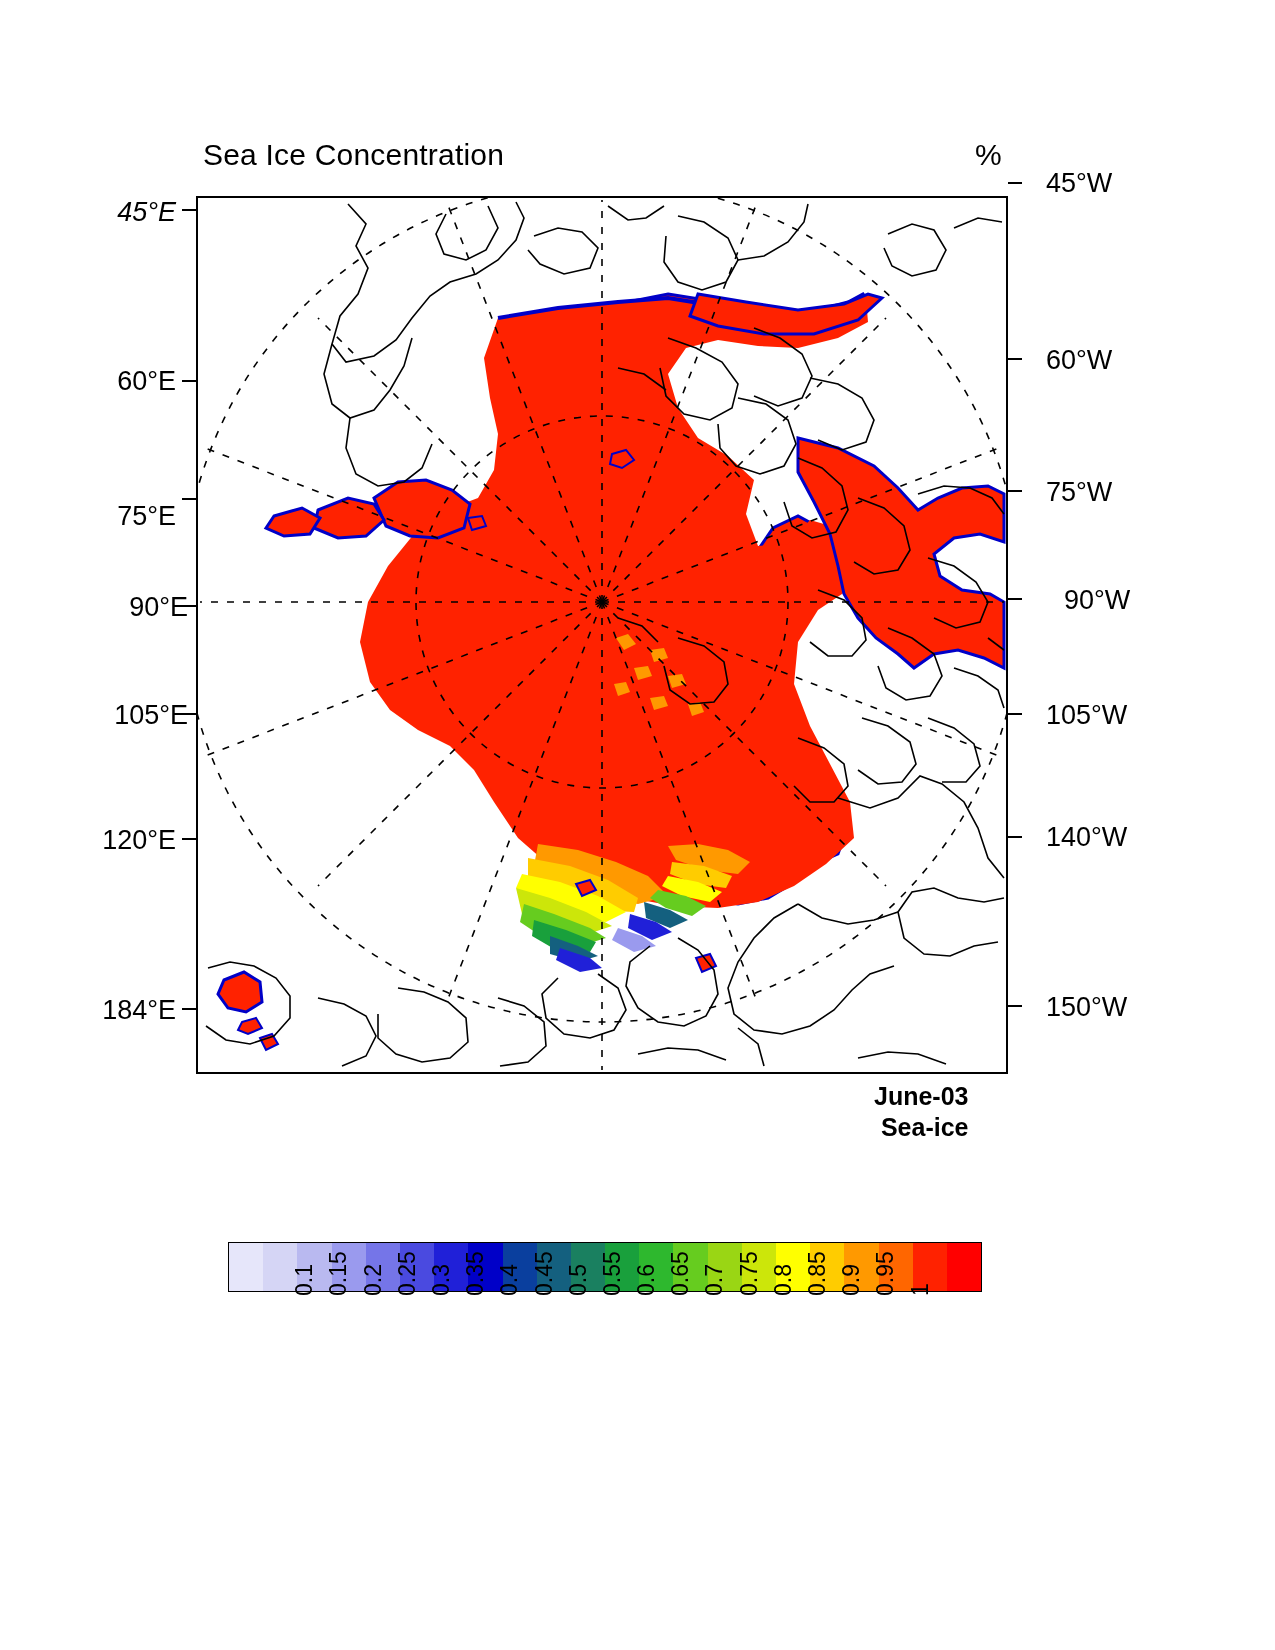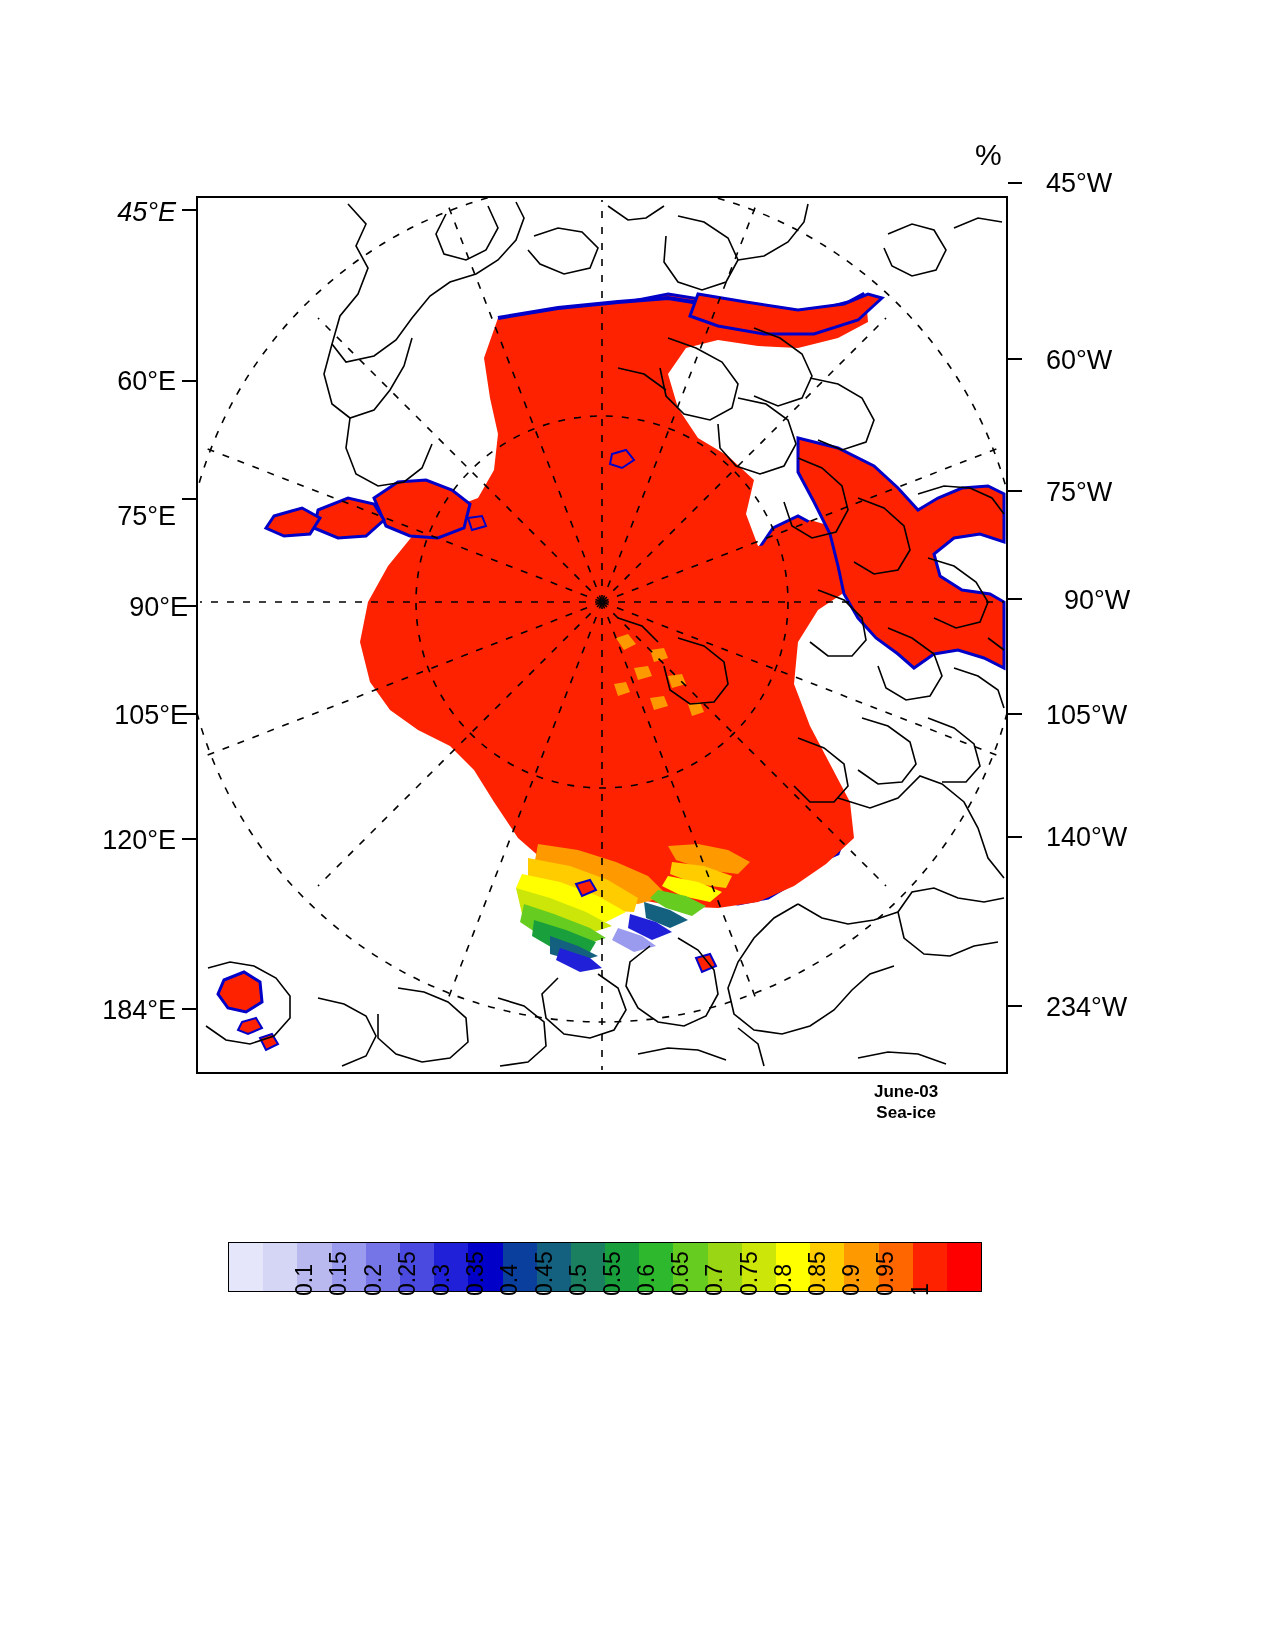--- a/index.html
+++ b/index.html
@@ -66,24 +66,24 @@
     position: absolute;
     background: #000000;
     height: 2px;
     width: 14px;
   }
 
   #date-stamp {
     position: absolute;
     left: 874px;
     top: 1081px;
-    font-size: 17px;
+    font-size: 25px;
     font-weight: bold;
     line-height: 1.25;
-    text-align: center;
+    text-align: right;
     white-space: nowrap;
   }
 
   
   #cbar-title {
     position: absolute;
     left: 0;
     top: 1170px;
     width: 1275px;
     text-align: center;
@@ -117,37 +117,38 @@
     transform: rotate(-90deg);
     transform-origin: left top;
     white-space: nowrap;
   }
 </style>
 </head>
 <body>
 
 <div id="figure">
 
+  <div id="plot-title">Sea Ice Concentration</div>
   <div id="unit-label">%</div>
 
   <div class="axis-label left" style="left:56px; top:197px; width:120px;font-style:italic;">45°E</div>
   <div class="axis-label left" style="left:56px; top:366px; width:120px;">60°E</div>
   <div class="axis-label left" style="left:56px; top:485px; width:120px;margin-top:16px;">75°E</div>
   <div class="axis-label left" style="left:68px; top:592px; width:120px;">90°E</div>
   <div class="axis-label left" style="left:48px; top:700px; width:140px;">105°E</div>
   <div class="axis-label left" style="left:36px; top:825px; width:140px;">120°E</div>
   <div class="axis-label left" style="left:36px; top:995px; width:140px;">184°E</div>
 
   <div class="axis-label right" style="left:1046px; top:168px;">45°W</div>
   <div class="axis-label right" style="left:1046px; top:345px;">60°W</div>
   <div class="axis-label right" style="left:1046px; top:477px;">75°W</div>
   <div class="axis-label right" style="left:1064px; top:585px;">90°W</div>
   <div class="axis-label right" style="left:1046px; top:700px;">105°W</div>
   <div class="axis-label right" style="left:1046px; top:822px;">140°W</div>
-  <div class="axis-label right" style="left:1046px; top:992px;">234°W</div>
+  <div class="axis-label right" style="left:1046px; top:992px;">150°W</div>
 
   <div class="tick-mark" style="left:182px; top:209px;"></div>
   <div class="tick-mark" style="left:182px; top:380px;"></div>
   <div class="tick-mark" style="left:182px; top:498px;"></div>
   <div class="tick-mark" style="left:182px; top:605px;"></div>
   <div class="tick-mark" style="left:182px; top:713px;"></div>
   <div class="tick-mark" style="left:182px; top:838px;"></div>
   <div class="tick-mark" style="left:182px; top:1008px;"></div>
 
   <div class="tick-mark" style="left:1008px; top:182px;"></div>

